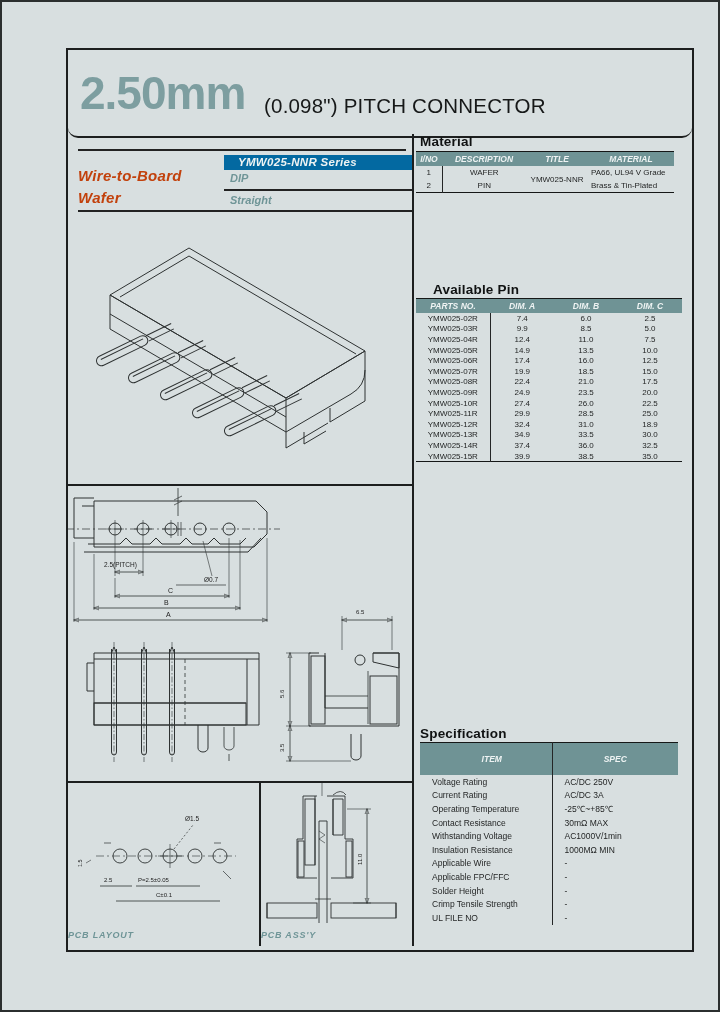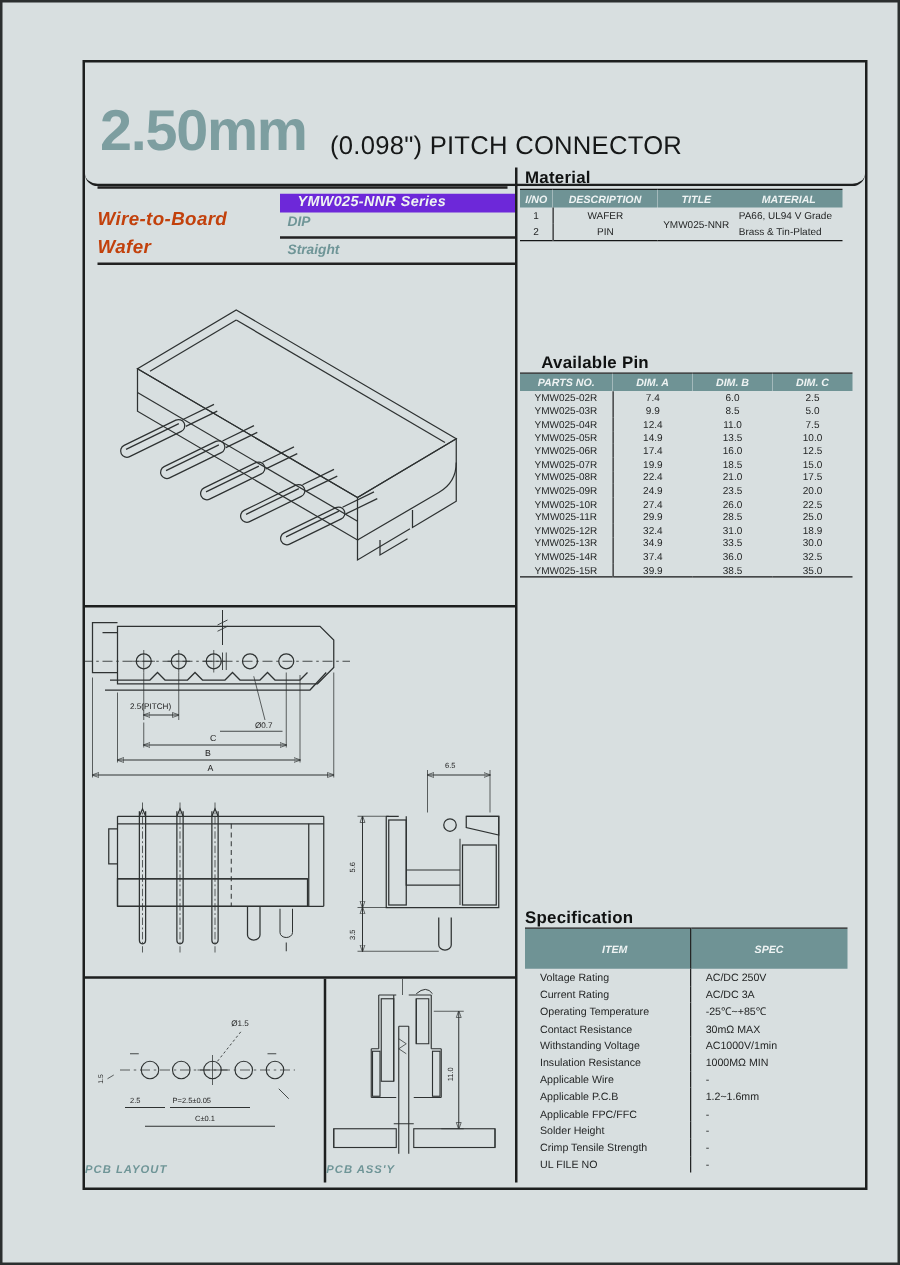--- a/index.html
+++ b/index.html
@@ -3,35 +3,35 @@
 <meta charset="utf-8">
 <style>
   html,body{margin:0;padding:0;background:#c9d2d3;}
   .page{
     position:relative;width:720px;height:1012px;box-sizing:border-box;
     background:#d8dfe0;border:2px solid #2b2f2f;overflow:hidden;
     font-family:"Liberation Sans",sans-serif;color:#1d1f1f;
   }
   .frame{position:absolute;left:64px;top:46px;width:624px;height:900px;border:2px solid #1d1f1f;}
   
-  .title-sec{position:absolute;left:0;top:15px;right:0;height:82px;border-bottom:2px solid #1d1f1f;border-radius:10px;}
+  .title-sec{position:absolute;left:0;top:4px;right:0;height:82px;border-bottom:2px solid #1d1f1f;border-radius:10px;}
   .title-mm{position:absolute;left:12px;top:12px;font-size:46px;font-weight:bold;letter-spacing:-1px;color:#7d9ea0;}
   .title-rest{position:absolute;left:196px;top:40px;font-size:20.5px;color:#161818;letter-spacing:.2px;}
   
   .col-left{position:absolute;left:0;top:84px;width:344px;height:812px;border-right:2px solid #1d1f1f;}
   .col-right{position:absolute;left:346px;top:84px;width:274px;height:812px;}
   
   .hline{position:absolute;height:1.5px;background:#222;}
   .s-line1{top:15px;left:10px;right:6px;}
   .s-line2{top:55px;left:156px;right:0;}
   .s-line3{top:76px;left:10px;right:0;}
   .family{position:absolute;left:10px;font-size:15px;font-weight:bold;font-style:italic;color:#c2410c;letter-spacing:.3px;}
   .family.l1{top:33px;}
   .family.l2{top:55px;}
-  .series-band{position:absolute;left:156px;right:0;top:21px;height:15px;background:#6d28d9;
+  .series-band{position:absolute;left:156px;right:0;top:21px;height:15px;background:#0369a1;
     color:#eef3f3;font-size:11.5px;font-weight:bold;font-style:italic;line-height:15px;padding-left:14px;box-sizing:border-box;letter-spacing:.3px;}
   .mount{position:absolute;left:162px;top:38px;font-size:11px;font-weight:bold;font-style:italic;color:#6f9597;}
   .orient{position:absolute;left:162px;top:60px;font-size:11px;font-weight:bold;font-style:italic;color:#6f9597;}
   
   svg{display:block;}
   svg line,svg path,svg rect,svg circle,svg polyline{stroke:#2e3232;fill:none;}
   svg text{font-family:"Liberation Sans",sans-serif;fill:#222;stroke:none;}
   .iso-wrap{position:absolute;left:0;top:84px;}
   .drv-wrap{position:absolute;left:0;top:350px;border-top:2px solid #1d1f1f;}
   .pcb-row{position:absolute;left:0;top:647px;height:163px;left:0;right:0;border-top:2px solid #1d1f1f;}
@@ -481,24 +481,20 @@
             <tr>
               <td class="c-item">Insulation Resistance</td>
               <td class="c-spec">1000MΩ MIN</td>
             </tr>
 
             <tr>
               <td class="c-item">Applicable Wire</td>
               <td class="c-spec">-</td>
             </tr>
 
-            <tr>
-              <td class="c-item">Applicable P.C.B</td>
-              <td class="c-spec">1.2~1.6mm</td>
-            </tr>
 
             <tr>
               <td class="c-item">Applicable FPC/FFC</td>
               <td class="c-spec">-</td>
             </tr>
 
             <tr>
               <td class="c-item">Solder Height</td>
               <td class="c-spec">-</td>
             </tr>

